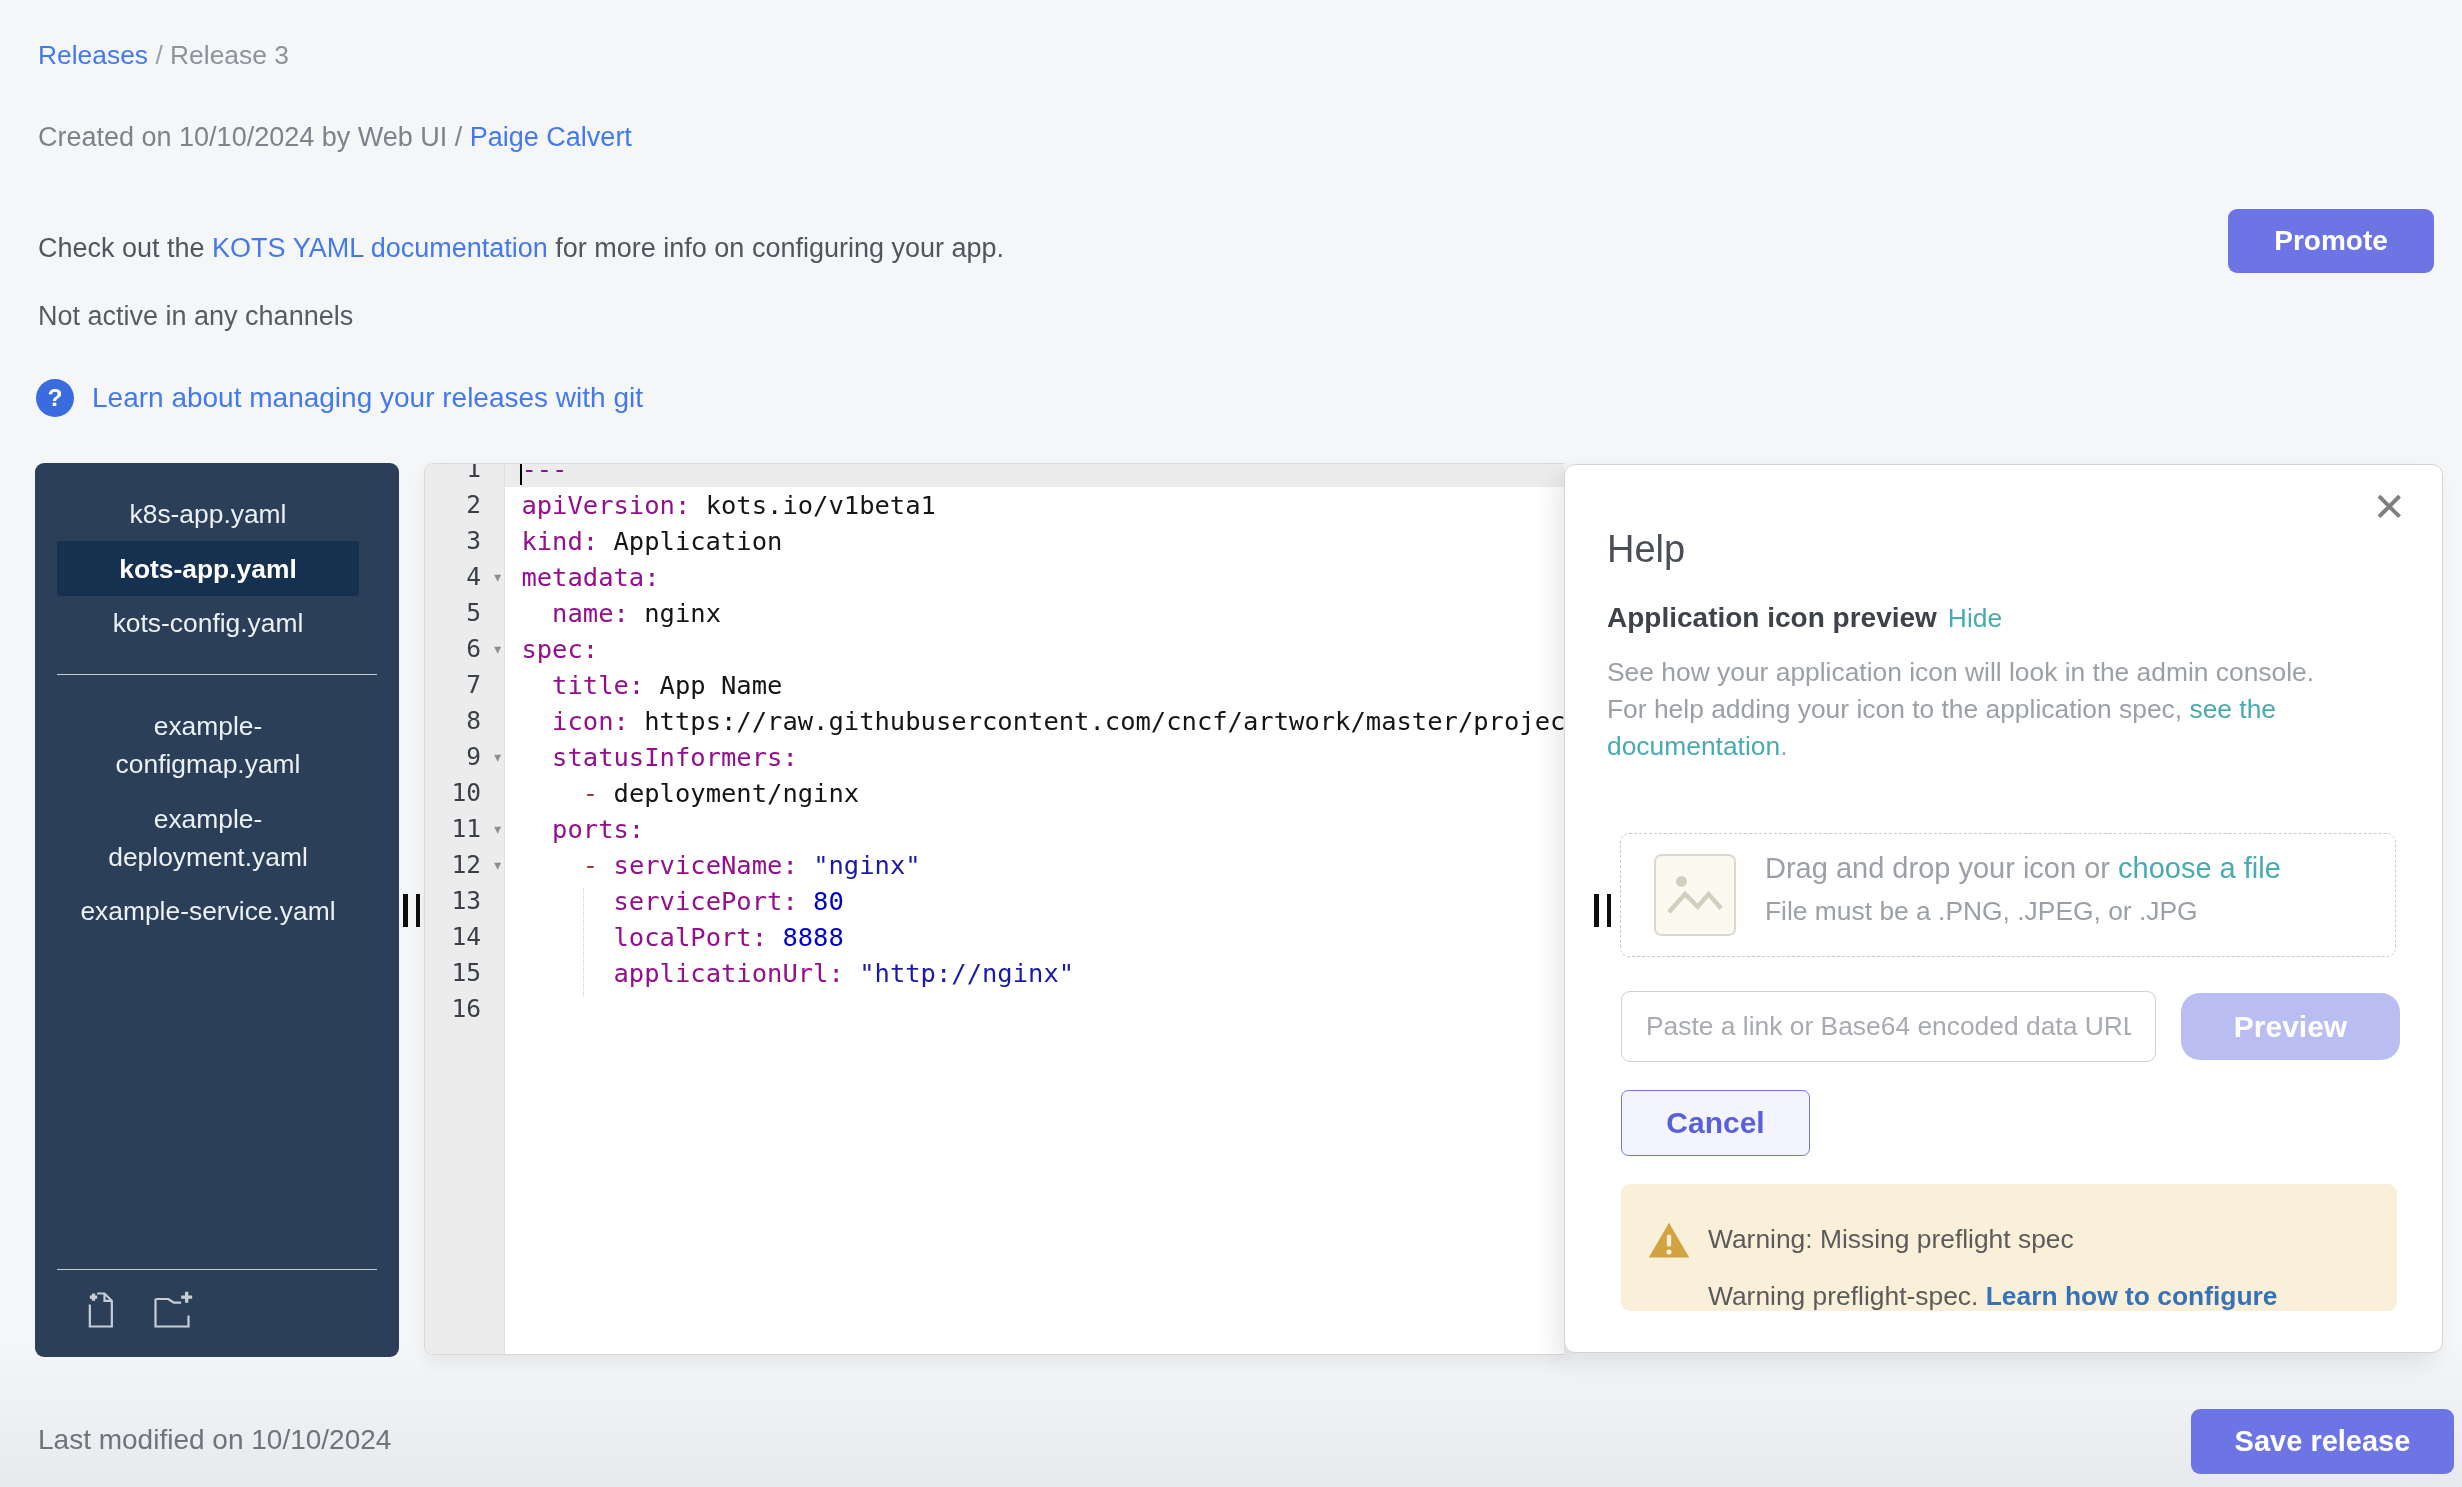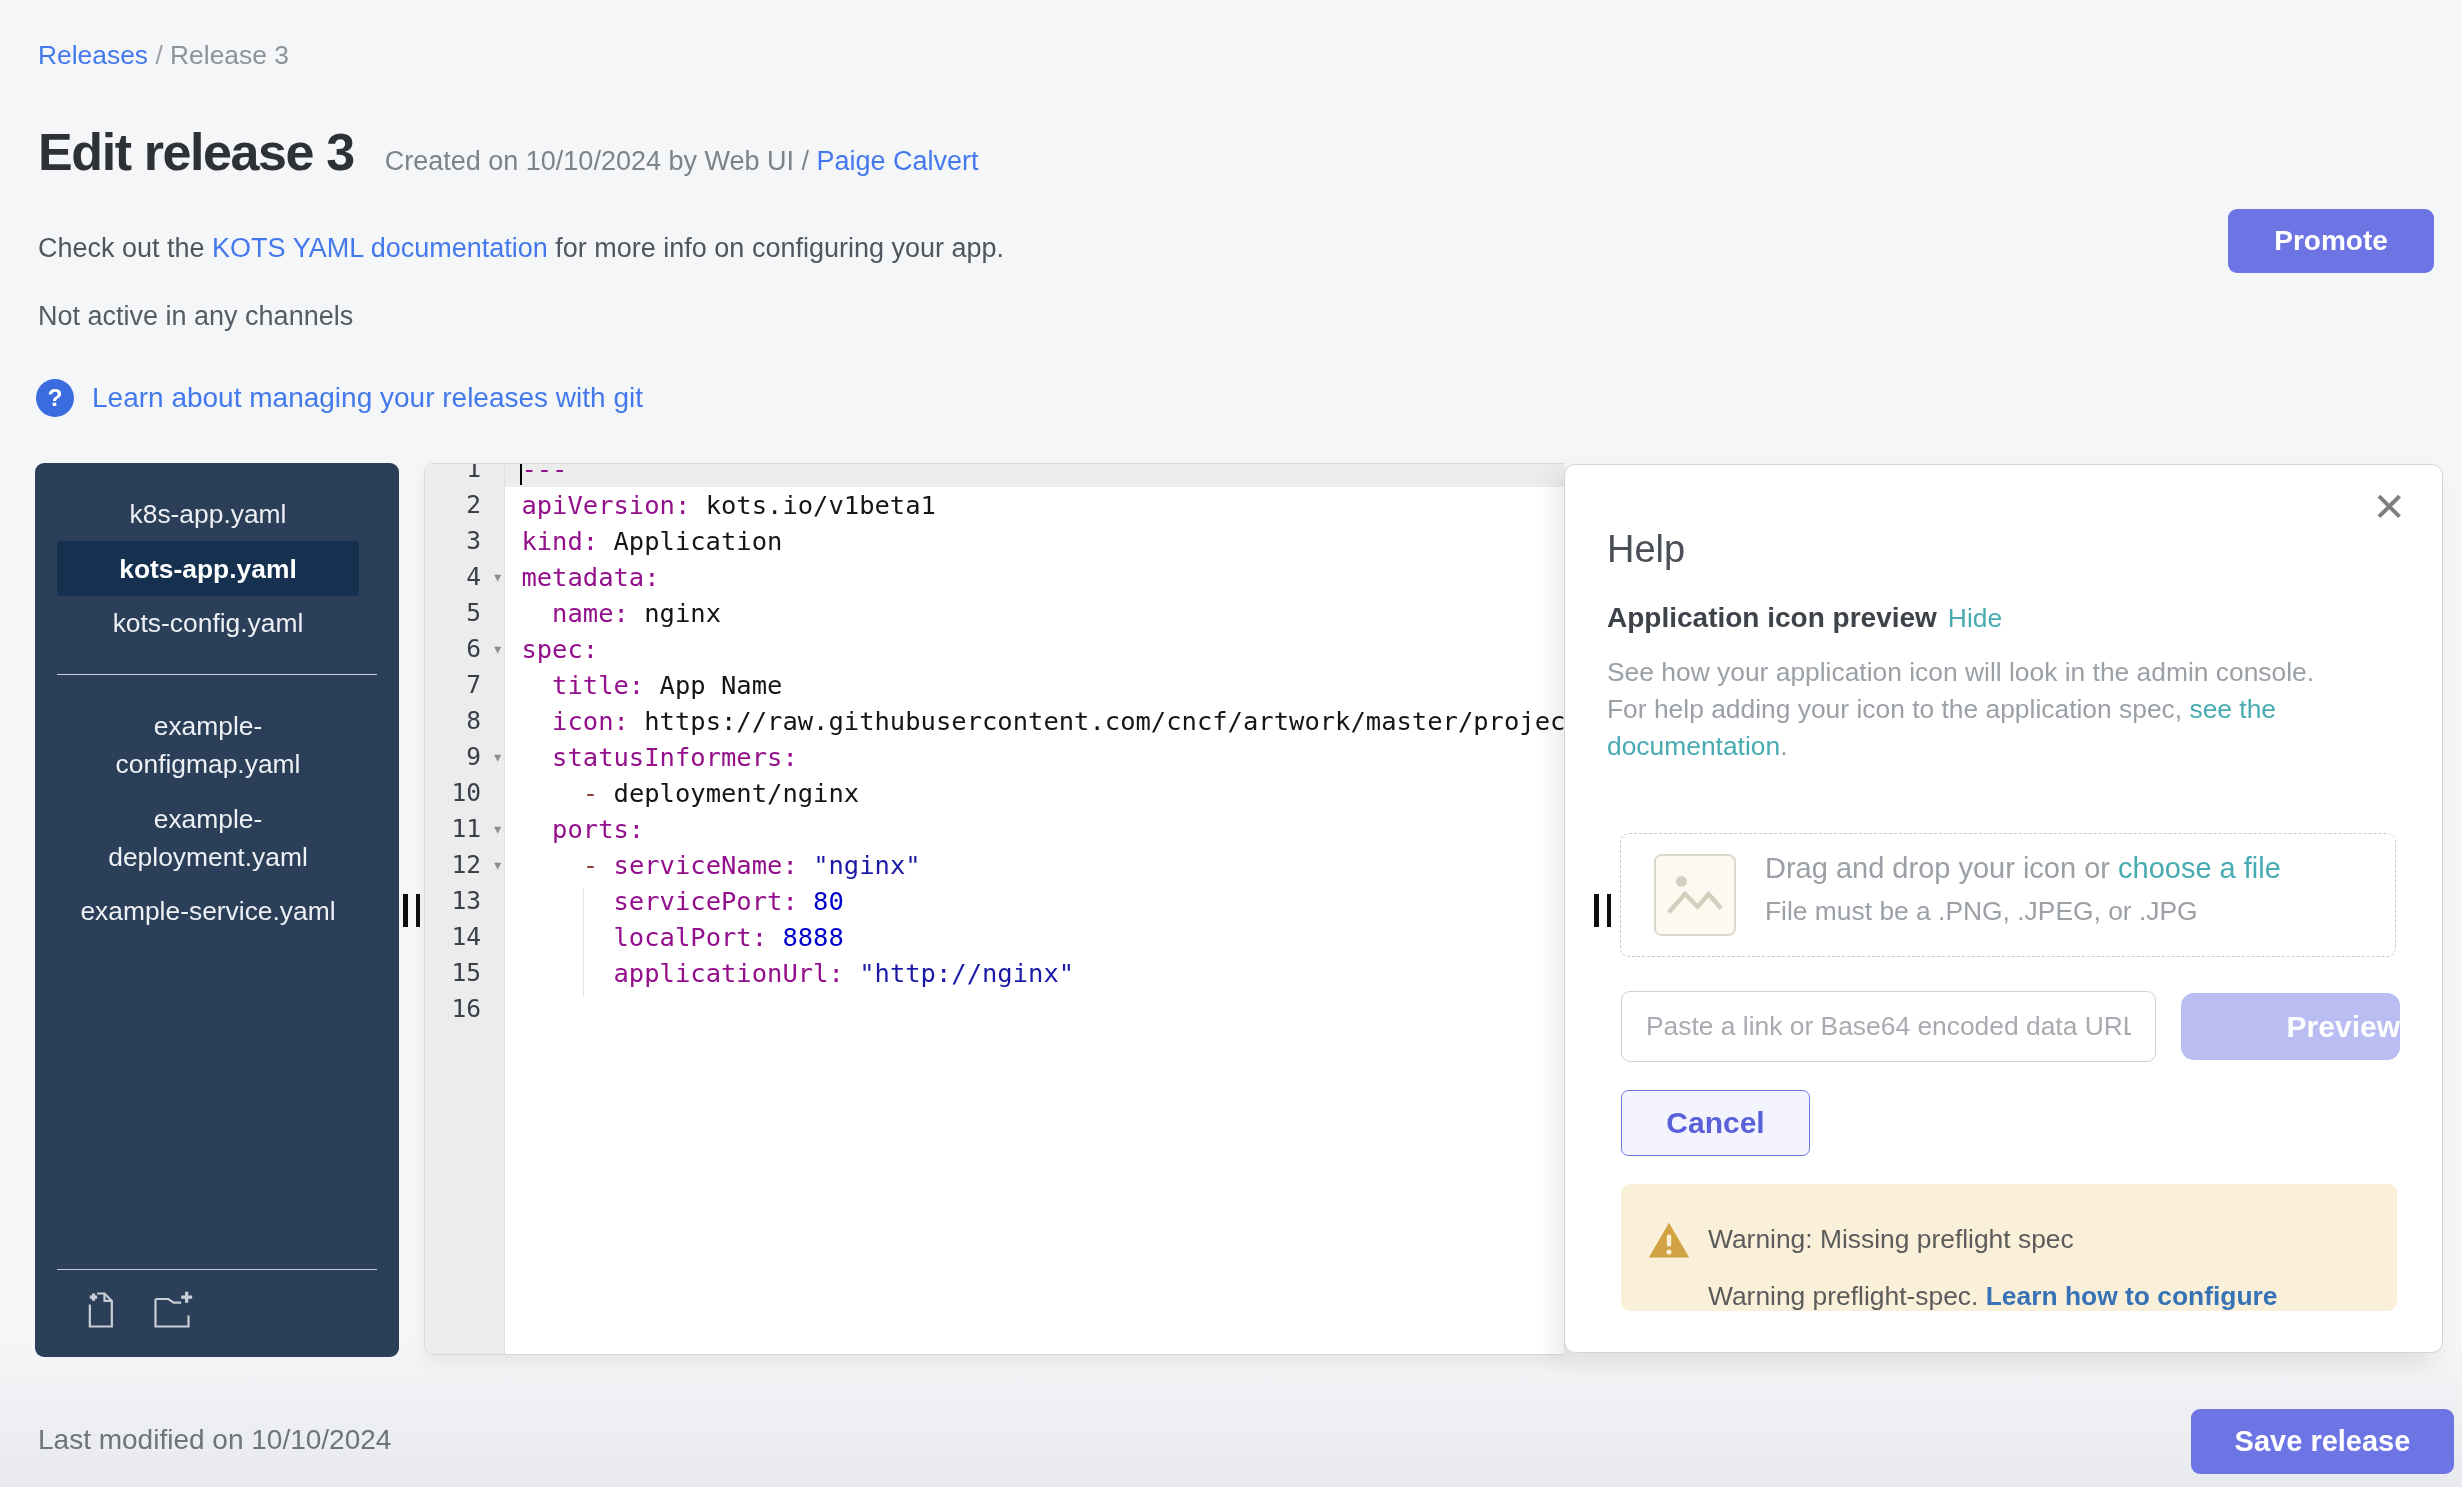--- a/index.html
+++ b/index.html
@@ -100,22 +100,22 @@
   .dz-text { position:absolute; left:144px; top:18px; }
   .dz-line1 { font-size:29px; color:#9aa0a6; }
   .choose-link { color:#47abb1; }
   .dz-line2 { font-size:26.4px; color:#9aa0a6; margin-top:11px; }
 
   .icon-input { position:absolute; top:526px; left:56px; width:535px; height:71px;
     border:1.8px solid #cfd0d4; border-radius:9px; padding:16px 24px; font-size:26.4px;
     font-family:inherit; color:#555; background:#fff; }
   .icon-input::placeholder { color:#a7abb1; }
   .preview-btn { position:absolute; top:528px; left:616px; width:219px; height:67px;
-    background:#b9bdf2; border:none; border-radius:13px; color:#fff; font-size:30px; font-weight:bold;
-    font-family:inherit; cursor:default;text-align:right; }
+    background:#b9bdf2; border:none; border-radius:19px; color:#fff; font-size:30px; font-weight:bold;
+    font-family:inherit; cursor:default; }
   .cancel-btn { position:absolute; top:625px; left:56px; width:189px; height:66px;
     background:#f3f4fe; border:1.8px solid #6d75e4; border-radius:7.3px; color:#5a61d8;
     font-size:30px; font-weight:bold; font-family:inherit; cursor:pointer; }
 
   .warning-box { position:absolute; top:719px; left:56px; width:776px; height:127px;
     background:#faf0da; border-radius:9px; overflow:hidden; }
   .warn-icon { position:absolute; left:25.5px; top:35px; width:44px; height:44px; }
   .warn-title { position:absolute; left:87px; top:40px; font-size:26.4px; color:#5b5b5b; }
   .warn-line2 { position:absolute; left:87px; top:97px; font-size:26.4px; color:#5b5b5b; }
   .warn-link { color:#3672b5; font-weight:600; }
@@ -129,21 +129,20 @@
 </head>
 <body>
 
 <div class="breadcrumb">
   <a class="bc-link">Releases</a>
   <span class="bc-sep"> <span>/</span> </span>
   <span class="bc-cur">Release 3</span>
 </div>
 
 <div class="title-row">
-  <span class="page-title">Edit release 3</span>
   <span class="created">
     <span>Created on 10/10/2024 by Web UI /</span>
     <a class="created-link">Paige Calvert</a>
   </span>
 </div>
 
 <div class="doc-line">
   <span>Check out the </span><a class="doc-link">KOTS YAML documentation</a><span> for more info on configuring your app.</span>
 </div>
 

